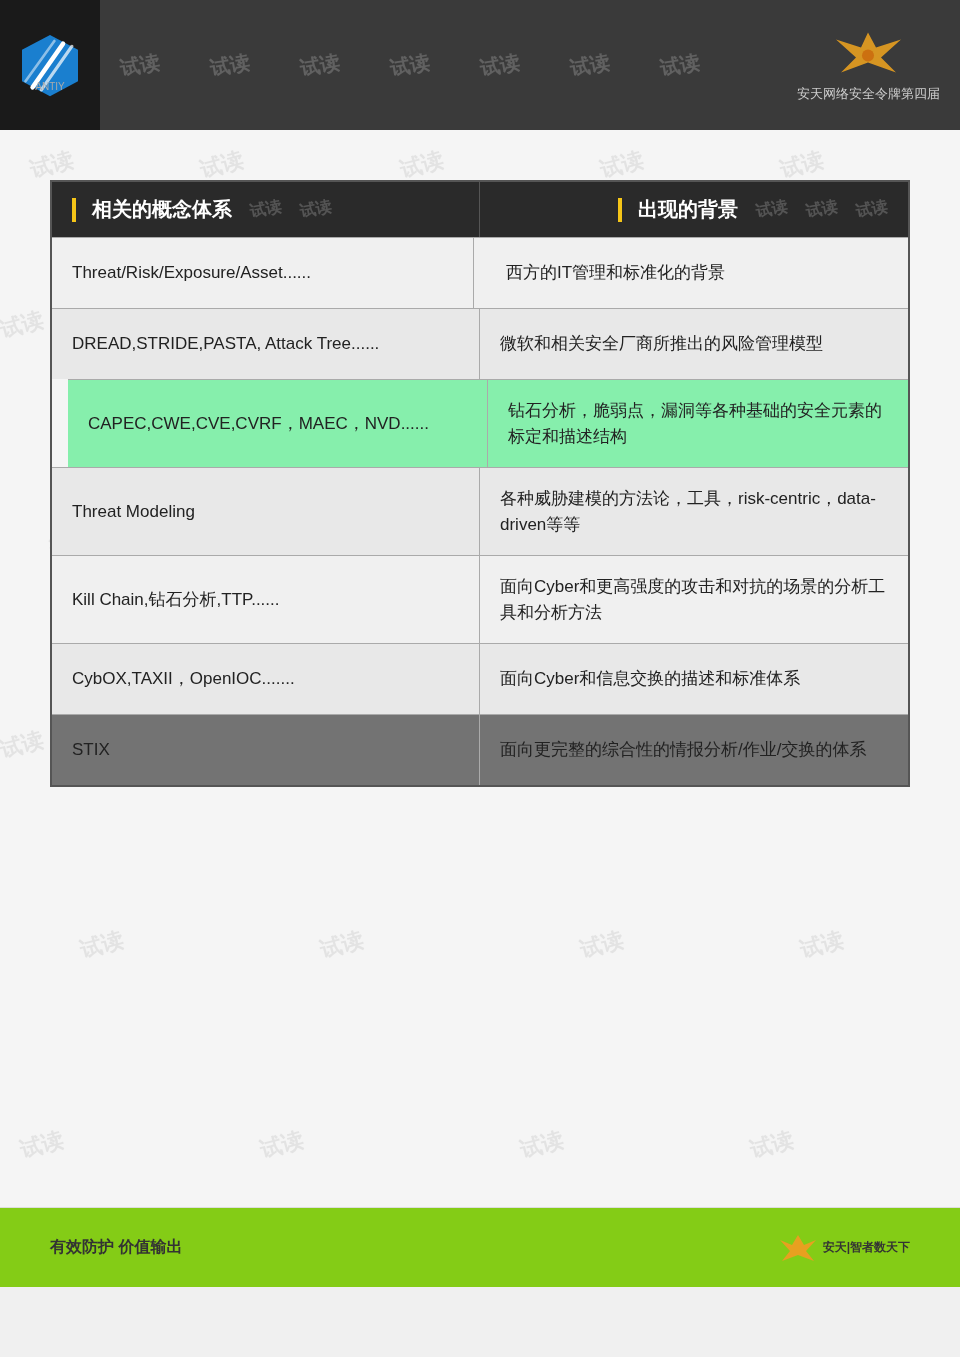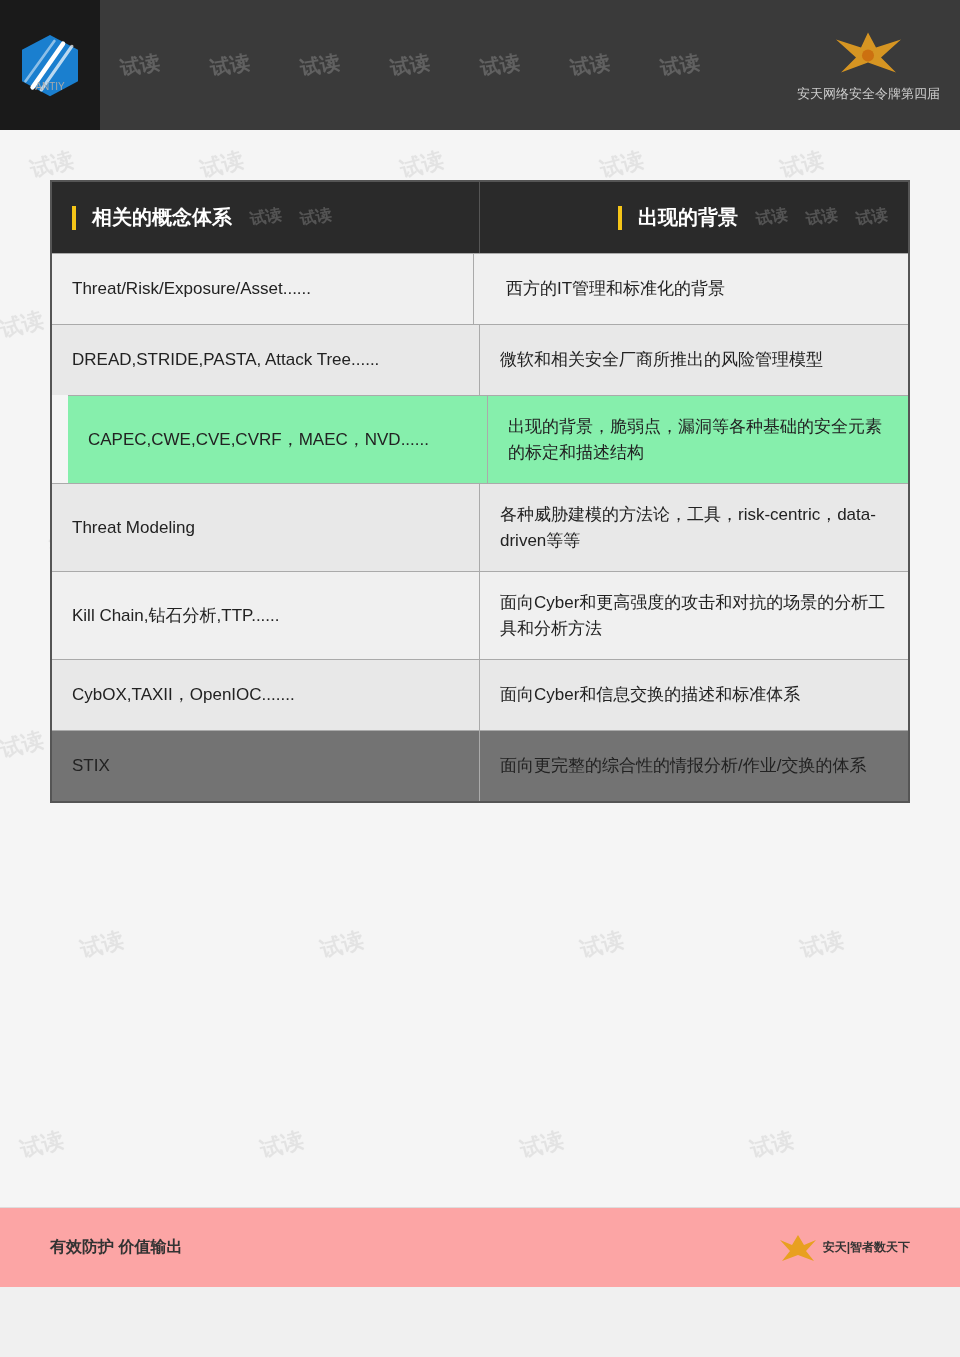--- a/index.html
+++ b/index.html
@@ -110,21 +110,21 @@
     }
 
     .table-header-row {
       display: grid;
       grid-template-columns: 1fr 1fr;
     }
 
     .table-header-cell {
       background: #2a2a2a;
       color: #fff;
-      padding: 22px 20px;
+      padding: 14px 20px;
       font-size: 20px;
       font-weight: bold;
       border-right: 1px solid #555;
       display: flex;
       align-items: center;
       gap: 8px;
     }
 
     .table-header-cell:last-child {
       border-right: none;
@@ -164,21 +164,21 @@
       font-weight: 500;
     }
 
     
     .footer {
       position: absolute;
       bottom: 0;
       left: 0;
       width: 100%;
       height: 80px;
-      background: #fca5a5;
+      background: #84cc16;
       display: flex;
       align-items: center;
       justify-content: space-between;
       padding: 0 50px;
       border-top: 1px solid #ddd;
     }
 
     .footer-left {
       font-size: 16px;
       color: #333;
@@ -313,21 +313,21 @@
       <div class="table-cell">西方的IT管理和标准化的背景</div>
     </div>
 
     <div class="table-row" style="background:#e8e8e8;">
       <div class="table-cell left-cell">DREAD,STRIDE,PASTA, Attack Tree......</div>
       <div class="table-cell">微软和相关安全厂商所推出的风险管理模型</div>
     </div>
 
     <div class="table-row" style="background:#86efac;margin-left:16px;">
       <div class="table-cell left-cell">CAPEC,CWE,CVE,CVRF，MAEC，NVD......</div>
-      <div class="table-cell">出现的背景，脆弱点，漏洞等各种基础的安全元素的标定和描述结构</div>
+      <div class="table-cell">钻石分析，脆弱点，漏洞等各种基础的安全元素的标定和描述结构</div>
     </div>
 
     <div class="table-row" style="background:#e8e8e8;">
       <div class="table-cell left-cell">Threat Modeling</div>
       <div class="table-cell">各种威胁建模的方法论，工具，risk-centric，data-driven等等</div>
     </div>
 
     <div class="table-row" style="background:#f0f0f0;">
       <div class="table-cell left-cell">Kill Chain,钻石分析,TTP......</div>
       <div class="table-cell">面向Cyber和更高强度的攻击和对抗的场景的分析工具和分析方法</div>

